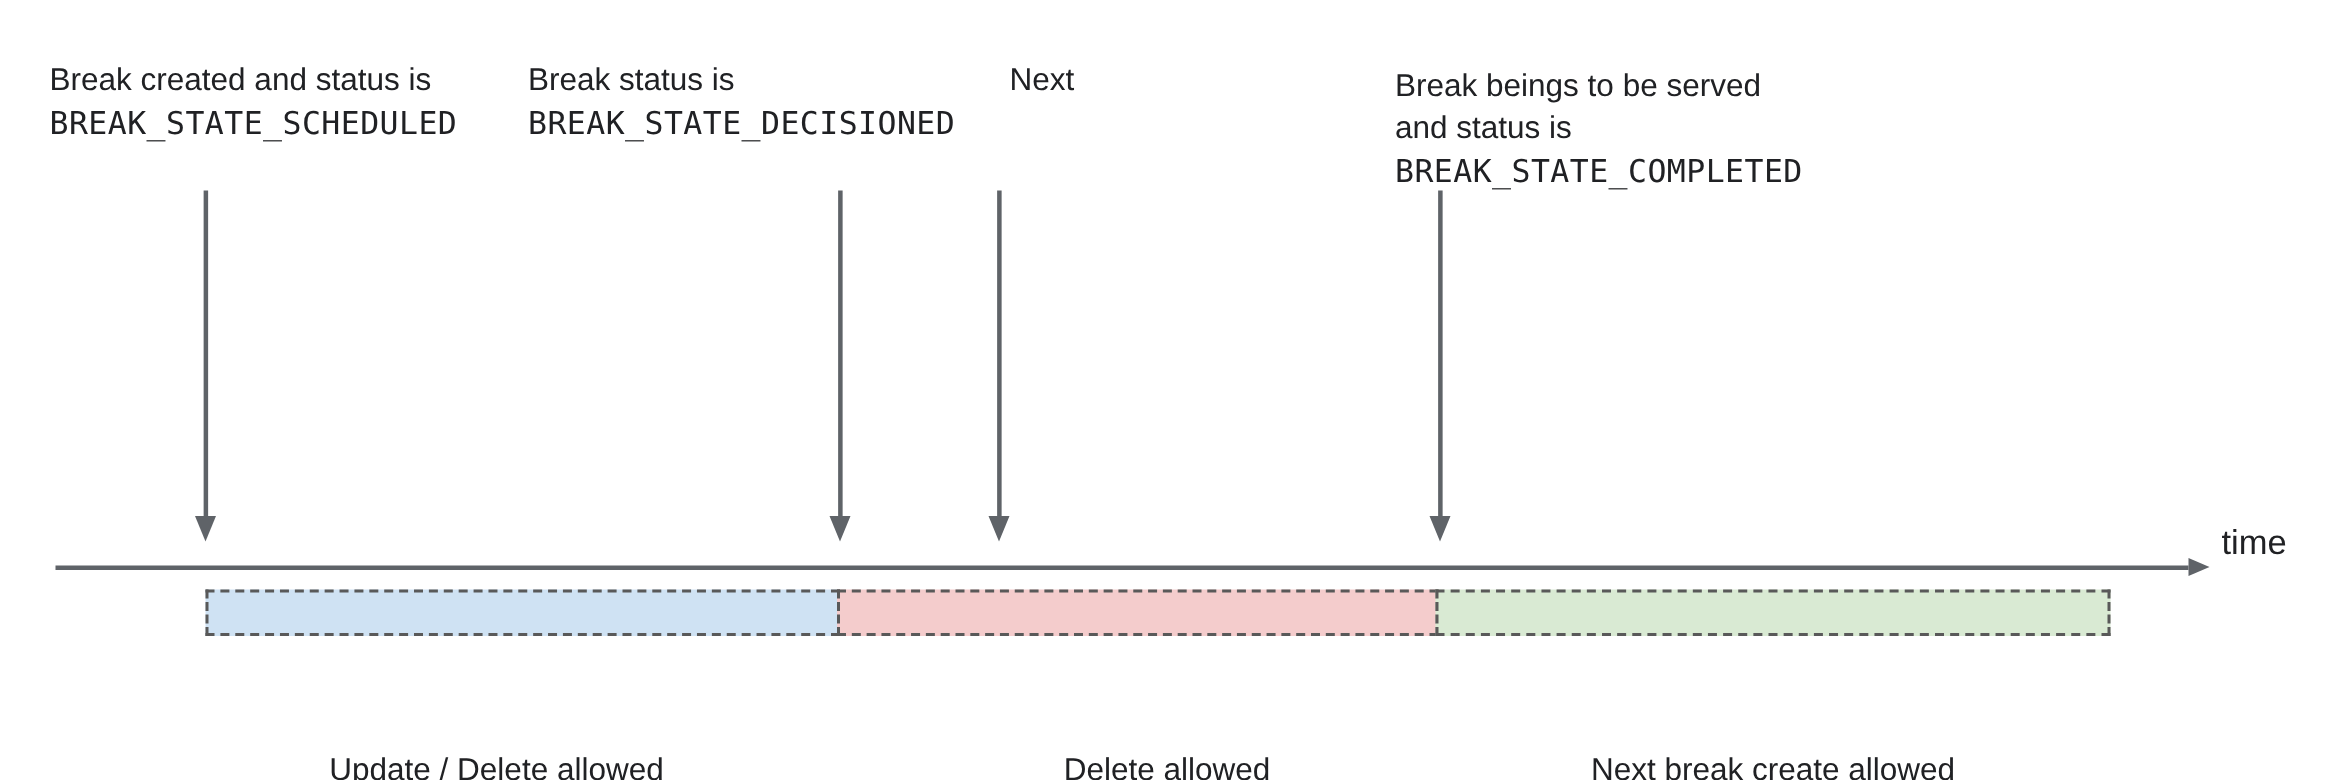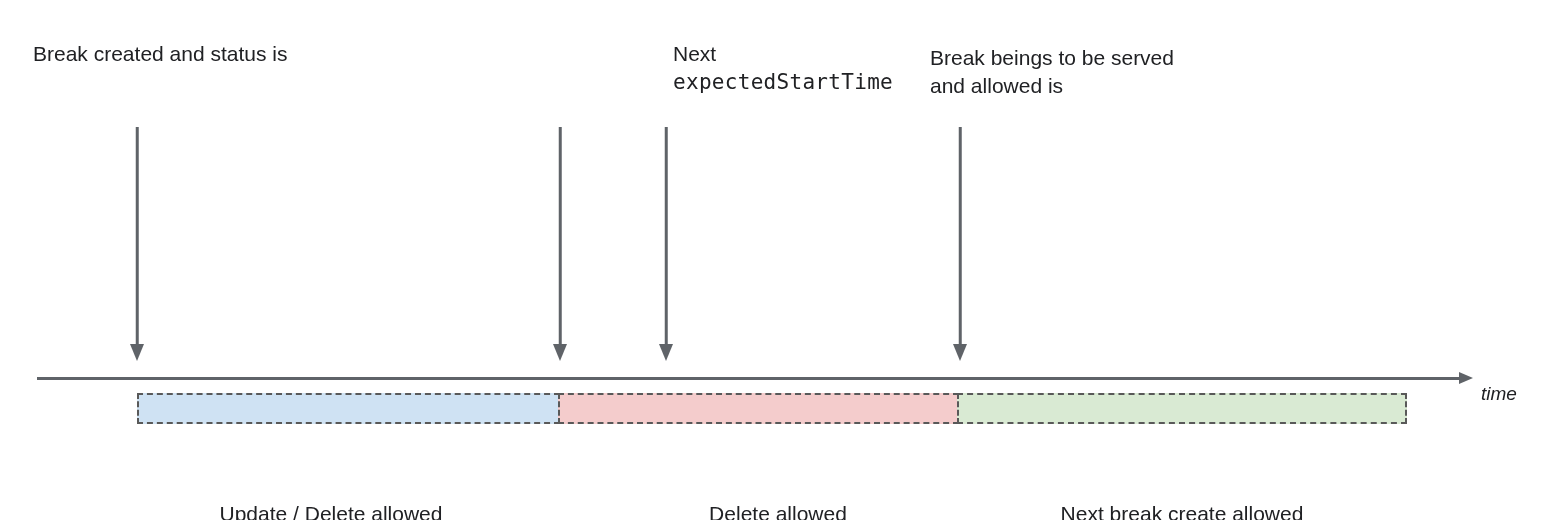--- a/index.html
+++ b/index.html
@@ -74,24 +74,23 @@
     top: 372px;
     width: 0;
     height: 0;
     border-top: 6px solid transparent;
     border-bottom: 6px solid transparent;
     border-left: 14px solid #5f6368;
   }
   .time-label {
     position: absolute;
     left: 1481px;
-    top: 381px;
-    font-size: 19px;
+    top: 348px;
+    font-size: 23px;
     line-height: 26px;
-    font-style: italic;
   }
 
   
   .bar {
     position: absolute;
     left: 137px;
     top: 393px;
     height: 31px;
     display: flex;
     align-items: stretch;
@@ -113,33 +112,36 @@
     margin-top: 44px;
   }
 </style>
 </head>
 <body>
 
 <div class="canvas">
 
   <div class="ann" style="left:33px; top:40px">
     <div class="sans">Break created and status is</div>
+    <div class="mono">BREAK_STATE_SCHEDULED</div>
   </div>
 
   <div class="ann" style="left:352px; top:40px">
+    <div class="sans">Break status is</div>
+    <div class="mono">BREAK_STATE_DECISIONED</div>
   </div>
 
   <div class="ann" style="left:673px; top:40px">
     <div class="sans">Next</div>
-    <div class="mono">expectedStartTime</div>
   </div>
 
   <div class="ann" style="left:930px; top:44px">
     <div class="sans">Break beings to be served</div>
-    <div class="sans">and allowed is</div>
+    <div class="sans">and status is</div>
+    <div class="mono">BREAK_STATE_COMPLETED</div>
   </div>
 
   <div class="v-arrow" style="left:137px">
     <div class="shaft"></div>
     <div class="head"></div>
   </div>
   <div class="v-arrow" style="left:560px">
     <div class="shaft"></div>
     <div class="head"></div>
   </div>

